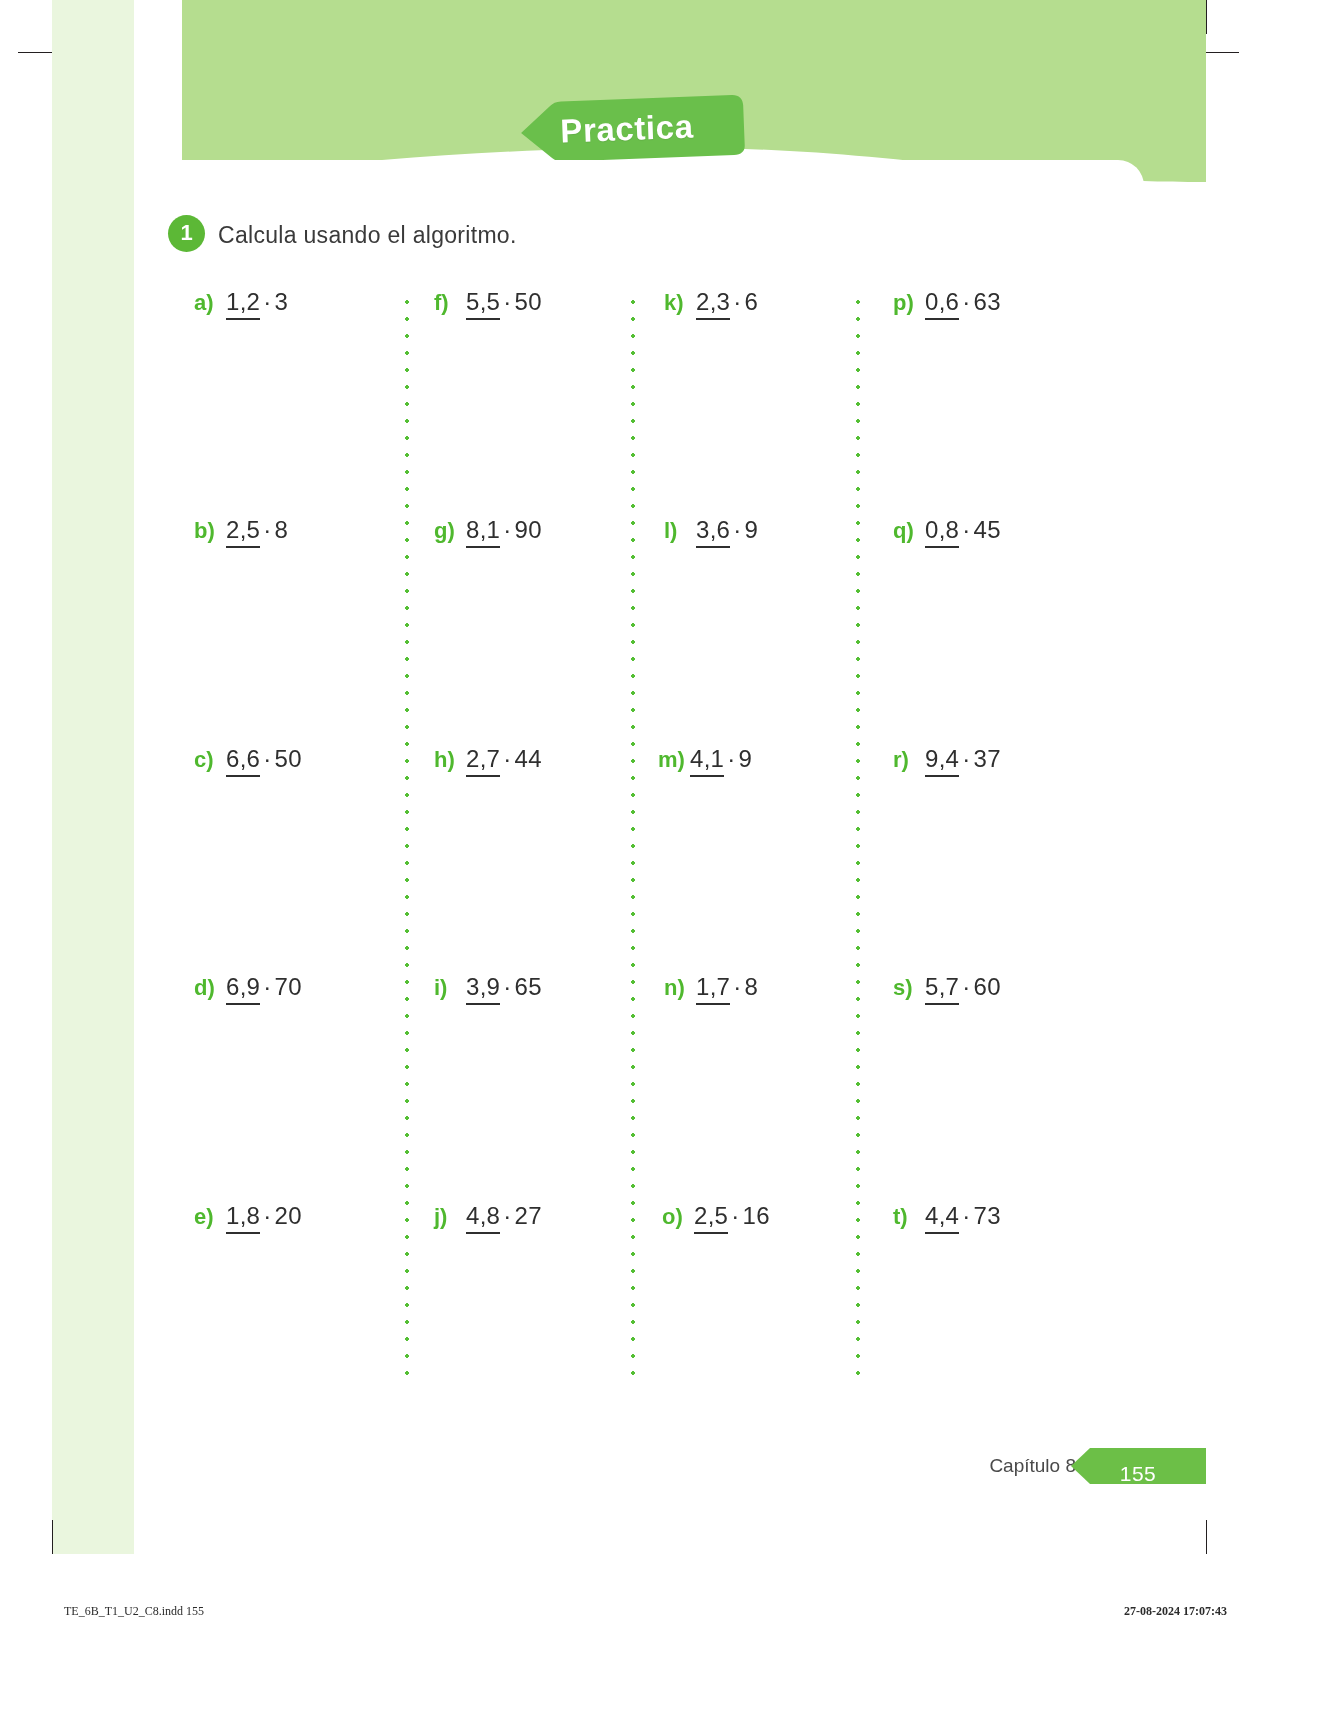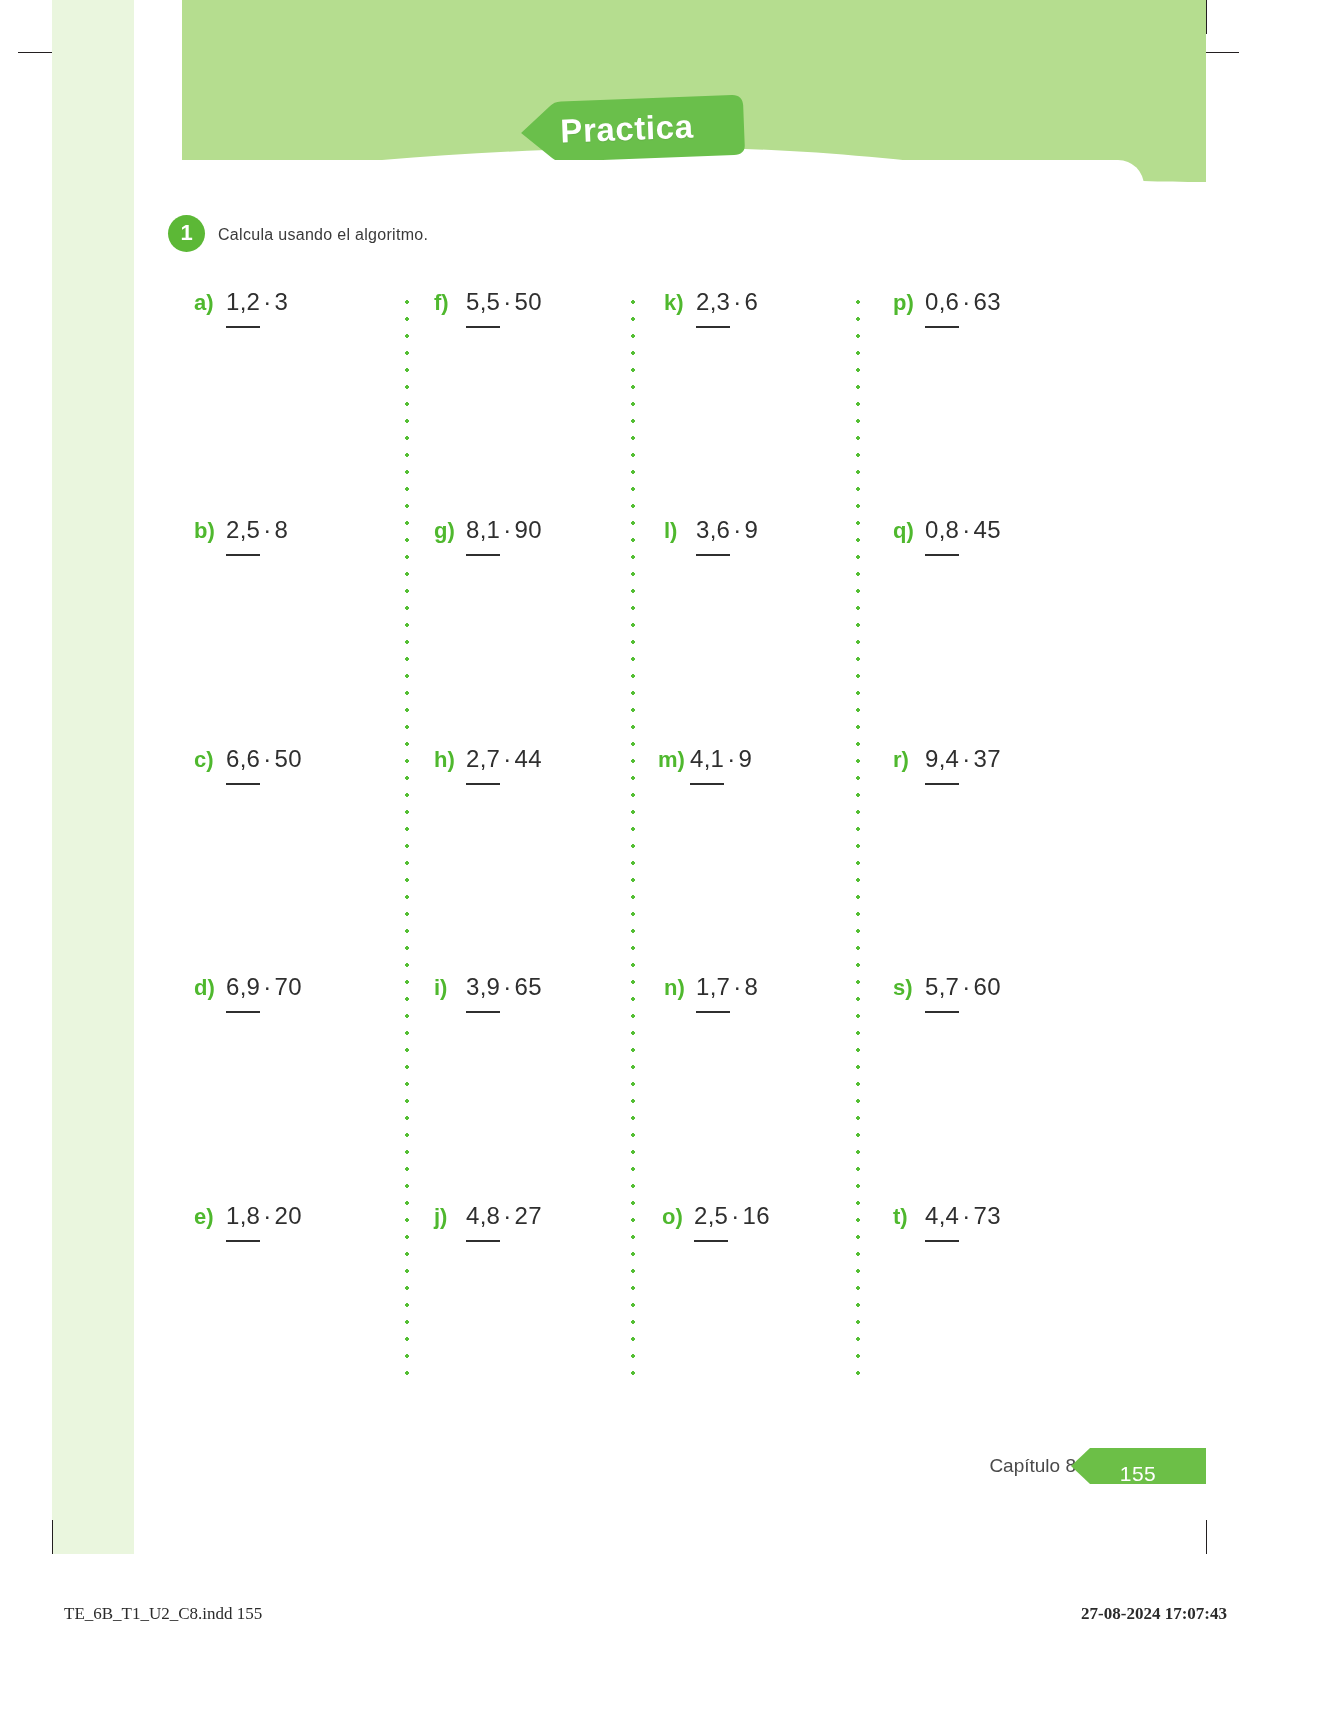--- a/index.html
+++ b/index.html
@@ -111,21 +111,21 @@
     color: #ffffff;
     font-size: 22px;
     font-weight: bold;
     display: flex;
     align-items: center;
     justify-content: center;
     line-height: 1;
     padding-bottom: 2px;
   }
   #ex-instruction {
-    font-size: 16px;
+    font-size: 23px;
     color: #3a3a3a;
     letter-spacing: 0.3px;
     padding-top: 3px;
   }
 
   
   #grid {
     position: absolute;
     left: 60px;
     top: 128px;
@@ -175,21 +175,21 @@
     width: 32px;
     flex: none;
   }
   .expr {
     font-size: 24px;
     color: #2f2f2f;
     letter-spacing: 0.3px;
   }
   .factor {
     border-bottom: 2.4px solid #2f2f2f;
-    padding-bottom: 11px;
+    padding-bottom: 3px;
   }
   .dot { padding: 0 3px; }
 
   
   #footer {
     position: absolute;
     right: 0px;
     top: 1448px;
     height: 36px;
     display: flex;
@@ -228,21 +228,21 @@
     font-weight: normal;
     letter-spacing: 0.5px;
     margin-top: 16px;
   }
 
   
   #slug-left, #slug-right {
     position: absolute;
     top: 1604px;
     font-family: "Liberation Serif", serif;
-    font-size: 17px;
+    font-size: 12px;
     color: #2b2b2b;
     white-space: nowrap;
   }
   #slug-left { left: 64px; }
   #slug-right { right: 112px; font-weight: bold; }
 </style>
 </head>
 <body>
 
 <div id="page">

